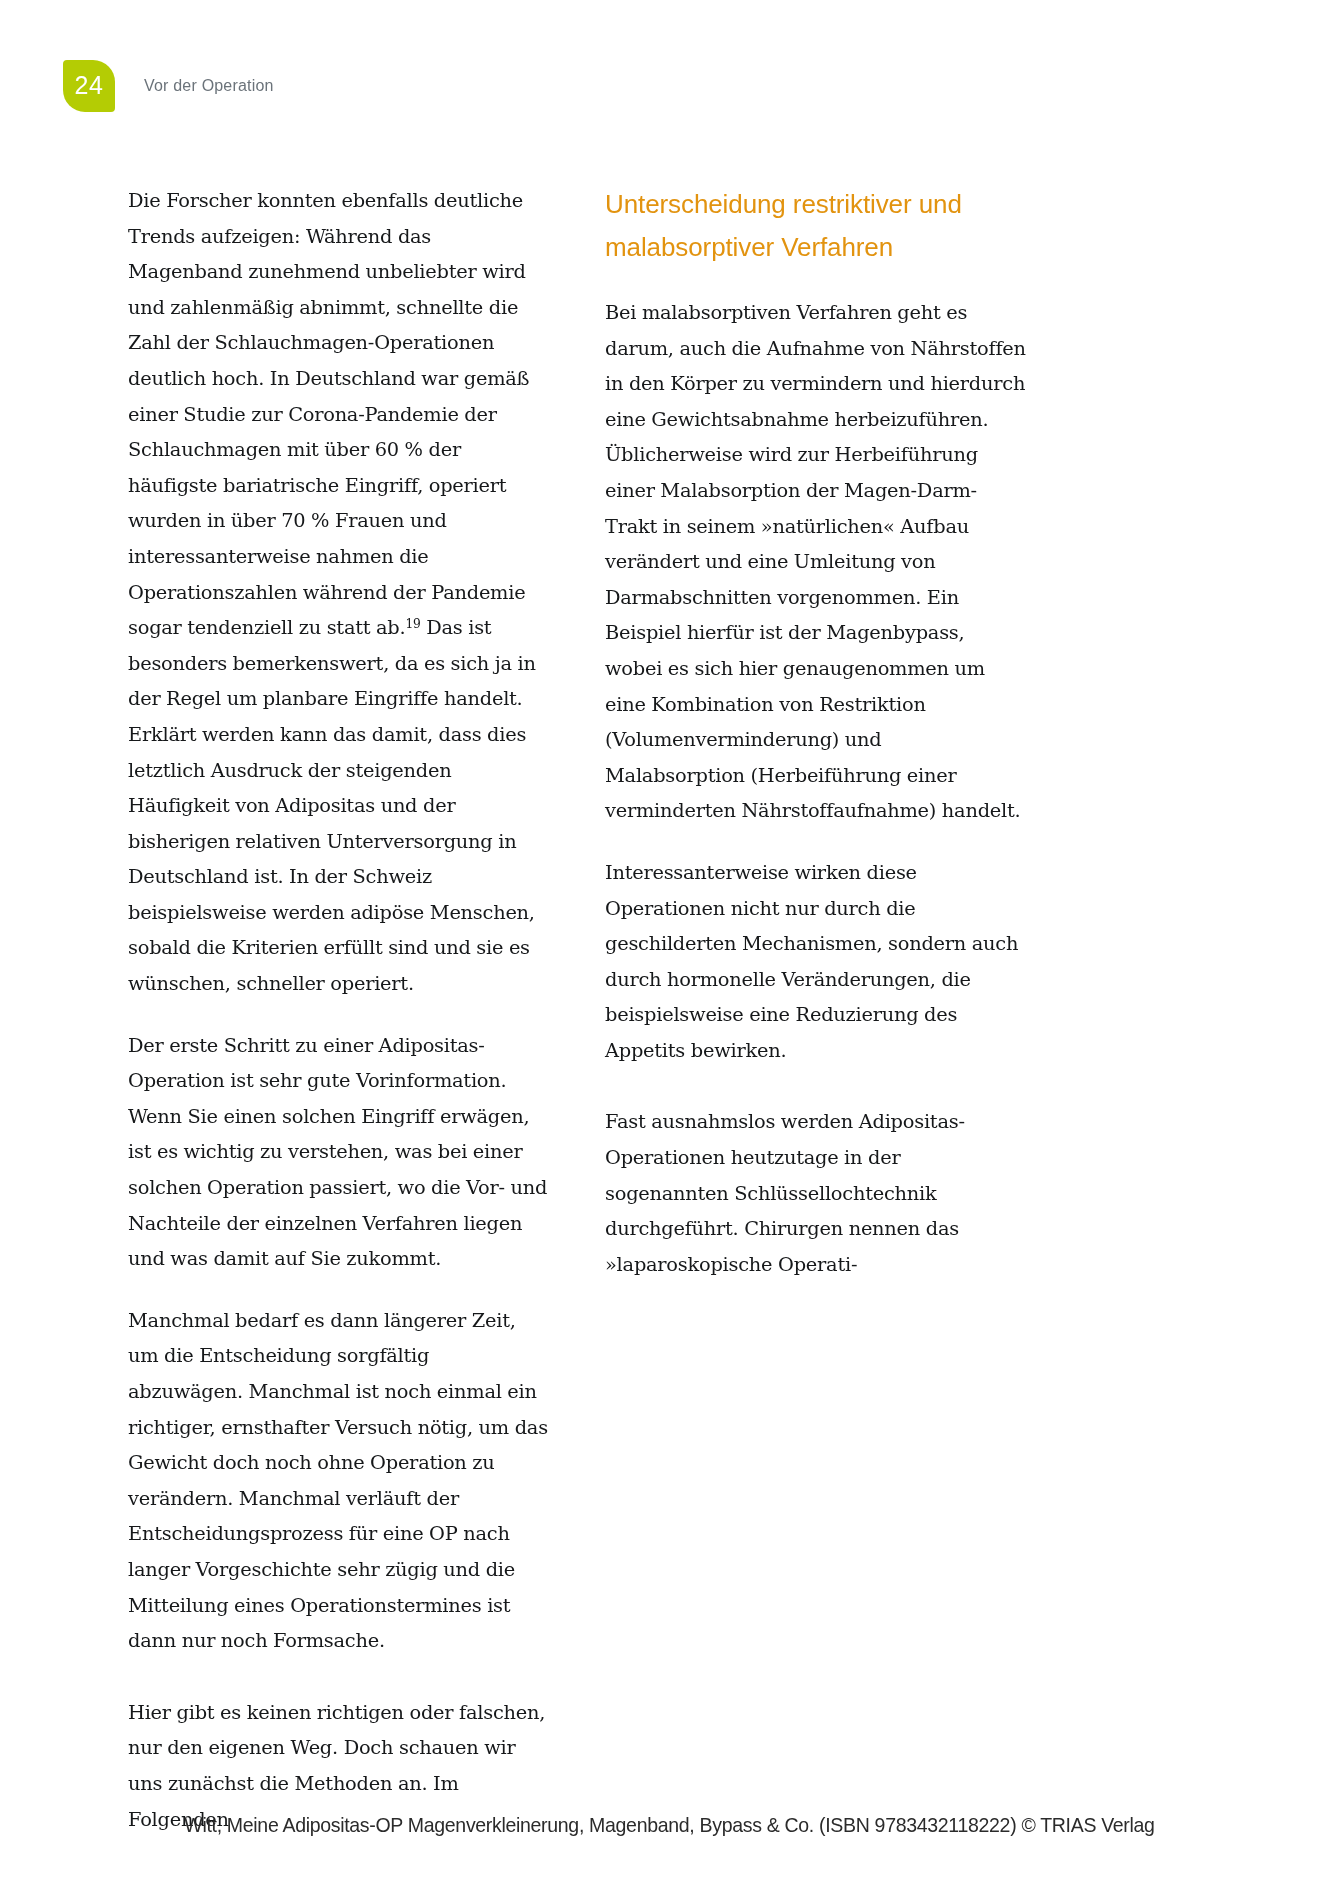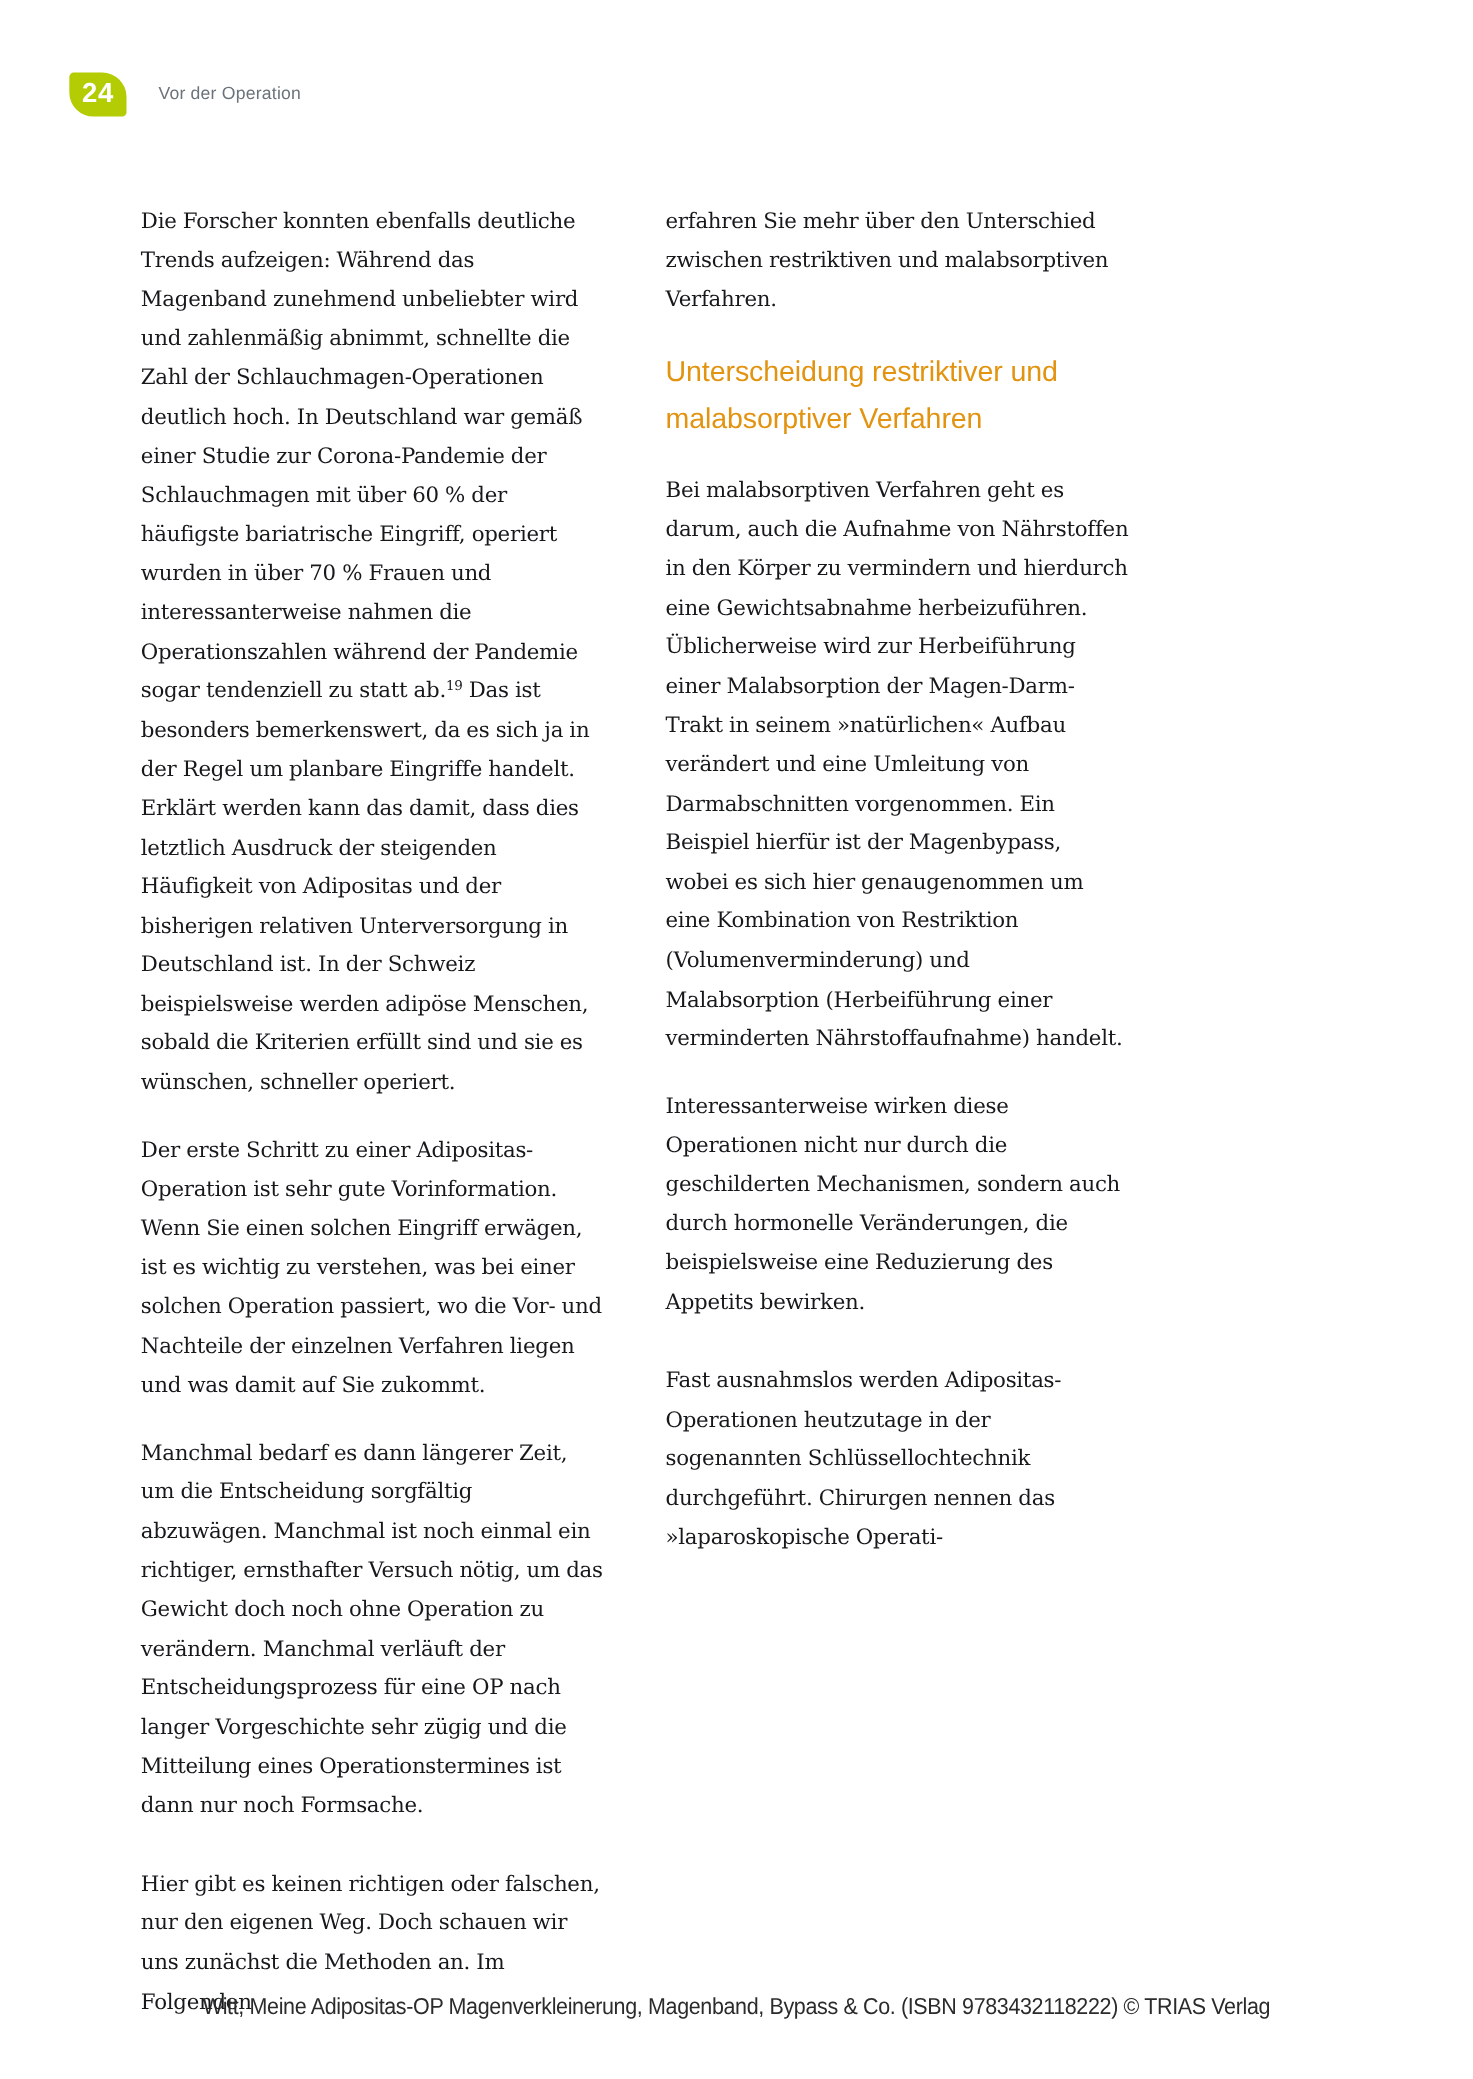--- a/index.html
+++ b/index.html
@@ -25,30 +25,30 @@
   .runhead {
     position: absolute;
     left: 63px;
     top: 60px;
     display: flex;
     align-items: center;
     height: 52px;
   }
   .page-badge {
     width: 52px;
-    height: 40px;
+    height: 52px;
     background: #b4cc04;
     border-radius: 4px 22px 4px 22px;
     display: flex;
     align-items: center;
     justify-content: center;
     color: #ffffff;
     font-family: "Liberation Sans", sans-serif;
     font-size: 25px;
-    font-weight: 700;
+    font-weight: 400;
     letter-spacing: 0.5px;
     line-height: 1;
     padding-bottom: 1px;
     box-sizing: border-box;
   }
   .runhead-title {
     margin-left: 29px;
     font-family: "Liberation Sans", sans-serif;
     font-size: 16px;
     font-weight: 400;
@@ -138,21 +138,20 @@
 
       <p class="body">Der erste Schritt zu einer Adipositas-Operation ist sehr gute Vorinformation. Wenn Sie einen solchen Eingriff erwägen, ist es wichtig zu verstehen, was bei einer solchen Operation passiert, wo die Vor- und Nachteile der einzelnen Verfahren liegen und was damit auf Sie zukommt.</p>
 
       <p class="body">Manchmal bedarf es dann längerer Zeit, um die Entscheidung sorgfältig abzuwägen. Manchmal ist noch einmal ein richtiger, ernsthafter Versuch nötig, um das Gewicht doch noch ohne Operation zu verändern. Manchmal verläuft der Entscheidungsprozess für eine OP nach langer Vorgeschichte sehr zügig und die Mitteilung eines Operationstermines ist dann nur noch Formsache.</p>
 
       <p class="body">Hier gibt es keinen richtigen oder falschen, nur den eigenen Weg. Doch schauen wir uns zunächst die Methoden an. Im Folgenden</p>
     </div>
 
     <div class="col right">
 
-      <p class="body">erfahren Sie mehr über den Unterschied zwischen restriktiven und malabsorptiven Verfahren.</p>
 
       <h2 class="section tight">Unterscheidung restriktiver und malabsorptiver Verfahren</h2>
 
 
       <p class="body">Bei malabsorptiven Verfahren geht es darum, auch die Aufnahme von Nährstoffen in den Körper zu vermindern und hierdurch eine Gewichtsabnahme herbeizuführen. Üblicherweise wird zur Herbeiführung einer Malabsorption der Magen-Darm-Trakt in seinem »natürlichen« Aufbau verändert und eine Umleitung von Darmabschnitten vorgenommen. Ein Beispiel hierfür ist der Magenbypass, wobei es sich hier genaugenommen um eine Kombination von Restriktion (Volumenverminderung) und Malabsorption (Herbeiführung einer verminderten Nährstoffaufnahme) handelt.</p>
 
       <p class="body">Interessanterweise wirken diese Operationen nicht nur durch die geschilderten Mechanismen, sondern auch durch hormonelle Veränderungen, die beispielsweise eine Reduzierung des Appetits bewirken.</p>
 
 
       <p class="body">Fast ausnahmslos werden Adipositas-Operationen heutzutage in der sogenannten Schlüssellochtechnik durchgeführt. Chirurgen nennen das »laparoskopische Operati-</p>

